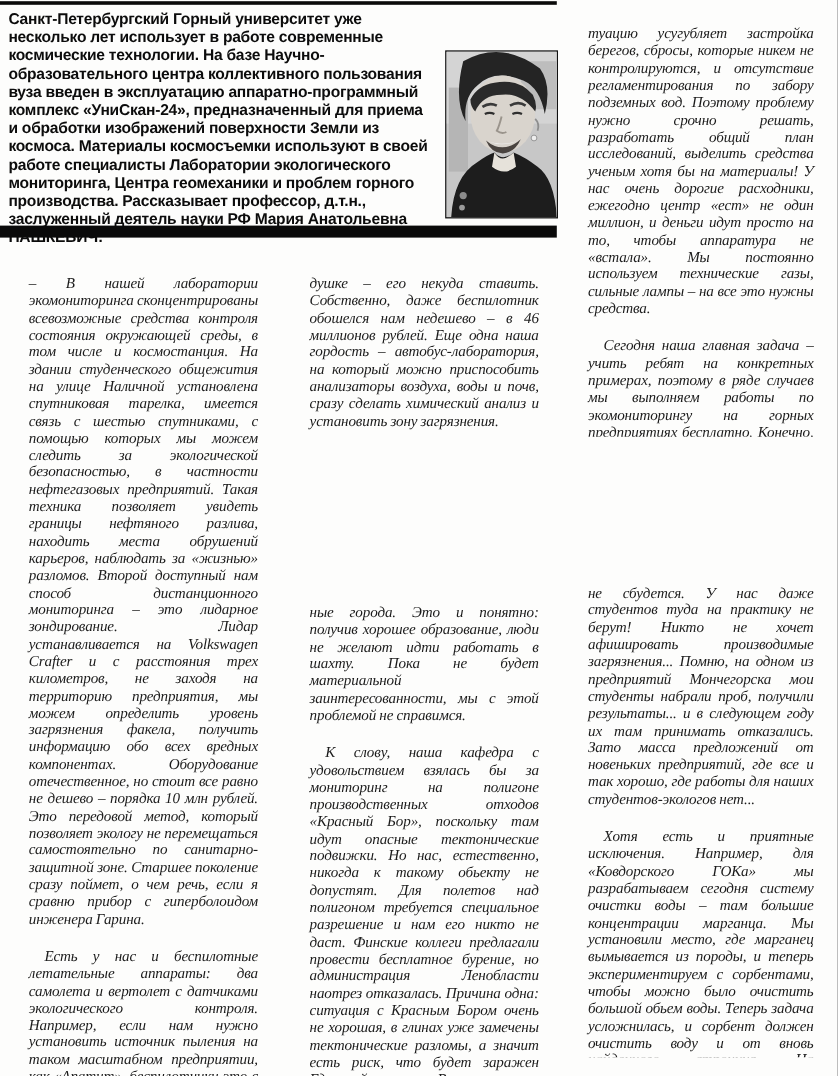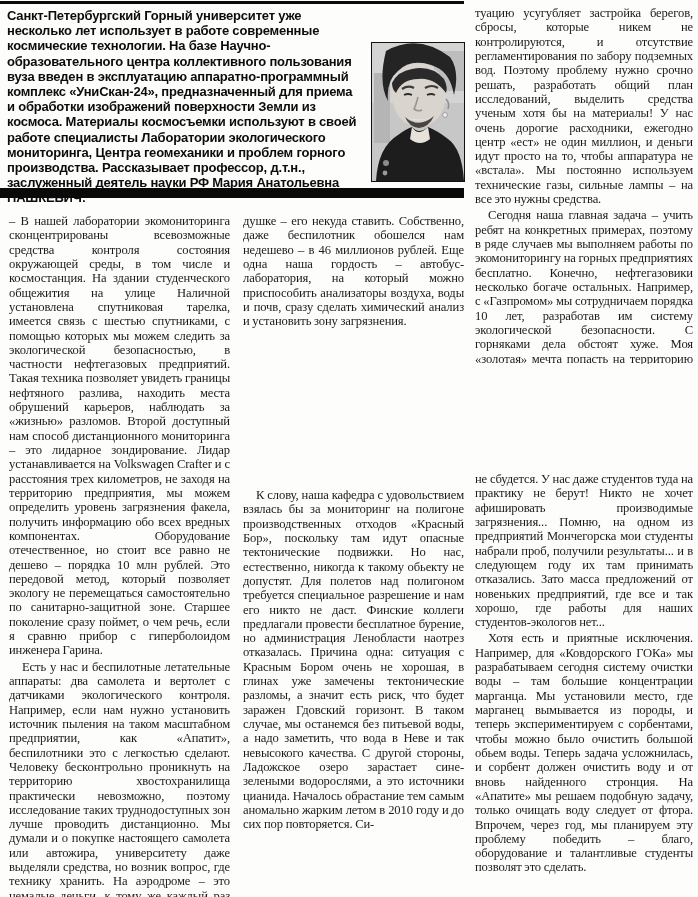--- a/index.html
+++ b/index.html
@@ -23,21 +23,21 @@
   }
   .divider-bar {
     position:absolute; left:0; top:188px; width:464px; height:10px; background:#0a0a0a;
   }
   .bodycol {
     position:absolute; width:225px;
     font-size:12.6px; line-height:14.32px; color:#1b1b1b;
     text-align:justify; letter-spacing:-0.12px; word-spacing:-0.3px;
     overflow:hidden;
   }
-  .bodycol p { margin:2px; text-indent:13px; }
+  .bodycol p { margin:17px; text-indent:13px;font-style:italic; }
   .bodycol p.cont { text-indent:0; }
   .col1  { left:7px;   top:212px; height:685px; }
   .col2a { left:241px; top:212px; height:170px; }
   .col2b { left:241px; top:486px; height:411px; }
   .col3a { left:473px; top:4px;   width:222px; height:360px; }
   .col3b { left:473px; top:470px; width:222px; height:411px; }
   .headline {
     position:absolute; left:236px; top:351px; width:462px; height:122px;
     font-family:"Liberation Sans", sans-serif; font-weight:700;
     font-size:57px; line-height:53px; color:#050505;
@@ -93,20 +93,21 @@
     <p class="cont">душке – его некуда ставить.  Собственно, даже беспилотник обошелся нам недешево –  в 46 миллионов рублей. Еще одна наша гордость –  автобус-лаборатория, на который можно приспособить анализаторы воздуха, воды и почв, сразу сделать химический анализ и установить зону загрязнения.</p>
   </div>
 
   <div class="bodycol col3a">
     <p class="cont">туацию усугубляет застройка берегов, сбросы, которые никем не контролируются, и отсутствие регламентирования по забору подземных вод. Поэтому проблему нужно срочно решать, разработать общий план исследований, выделить средства ученым  хотя бы на материалы! У нас очень дорогие расходники, ежегодно центр «ест» не один миллион, и деньги идут просто на то, чтобы аппаратура не «встала». Мы постоянно используем технические газы, сильные лампы – на все это нужны средства.</p>
     <p>Сегодня наша главная задача – учить ребят на конкретных примерах, поэтому в ряде случаев мы выполняем работы по экомониторингу на горных предприятиях бесплатно. Конечно, нефтегазовики несколько богаче остальных. Например, с «Газпромом» мы сотрудничаем порядка 10 лет,  разработав им систему экологической безопасности. С горняками дела обстоят хуже. Моя «золотая» мечта попасть на территорию «Норильского никеля», боюсь, никогда</p>
   </div>
 
 
   <div class="bodycol col2b">
+    <p class="cont">ные города.  Это и понятно: получив хорошее образование, люди не желают идти работать в шахту. Пока не будет материальной заинтересованности, мы с этой проблемой не справимся.</p>
     <p>К слову, наша кафедра с удовольствием взялась бы за мониторинг на полигоне производственных отходов «Красный Бор», поскольку там идут опасные тектонические подвижки. Но нас, естественно, никогда к такому обьекту не допустят. Для полетов над полигоном требуется специальное разрешение и нам его никто не даст. Финские коллеги предлагали провести бесплатное бурение, но администрация Ленобласти наотрез отказалась. Причина одна: ситуация с Красным Бором очень не хорошая, в глинах уже замечены тектонические разломы, а значит есть риск, что будет заражен Гдовский горизонт. В таком случае, мы останемся без питьевой воды, а надо заметить, что вода в Неве и так невысокого качества. С другой стороны, Ладожское озеро зарастает сине-зелеными водорослями, а это источники цианида. Началось обрастание тем самым аномально жарким летом в 2010 году и до сих пор повторяется. Си-</p>
   </div>
 
   <div class="bodycol col3b">
     <p class="cont">не сбудется.  У нас даже студентов туда на практику не берут! Никто не хочет афишировать производимые загрязнения... Помню, на одном из предприятий Мончегорска мои студенты набрали проб, получили результаты... и в следующем году их там принимать отказались. Зато масса предложений от новеньких предприятий, где все и так хорошо, где работы для наших студентов-экологов нет...</p>
     <p>Хотя есть и приятные исключения. Например, для «Ковдорского ГОКа» мы разрабатываем сегодня систему очистки воды – там большие концентрации марганца. Мы установили место, где марганец вымывается из породы, и теперь экспериментируем с сорбентами, чтобы можно было очистить большой обьем воды. Теперь задача усложнилась, и сорбент должен очистить воду и от вновь найденного стронция. На «Апатите»  мы решаем подобную задачу, только очищать воду следует от фтора. Впрочем, через год, мы планируем эту проблему победить – благо, оборудование и талантливые студенты позволят это сделать.</p>
   </div>
 
 </div>
 

